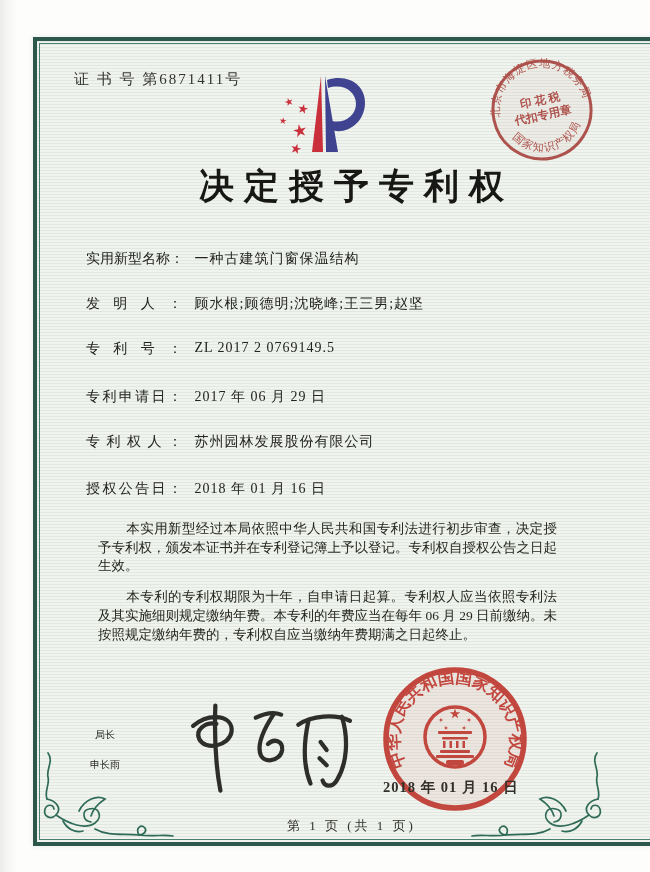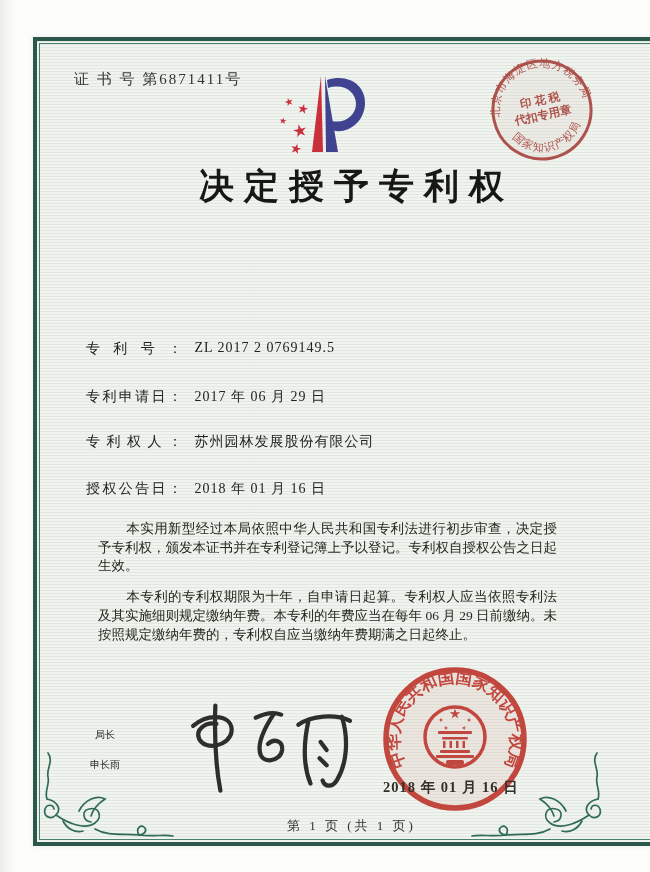--- a/index.html
+++ b/index.html
@@ -80,20 +80,28 @@
       <text x="62" y="56" text-anchor="middle" font-size="11.5" font-weight="bold">印 花 税</text>
       <text x="62" y="71" text-anchor="middle" font-size="11.5" font-weight="bold">代扣专用章</text>
       <text font-size="11" letter-spacing="1">
         <textPath href="#stampBottom" startOffset="50%" text-anchor="middle">国家知识产权局</textPath>
       </text>
     </g>
   </svg>
 
   <h1 class="title">决定授予专利权</h1>
 
+  <div class="field" style="top:209px">
+    <span class="flabel">实用新型名称：</span>
+    <span class="fvalue">一种古建筑门窗保温结构</span>
+  </div>
+  <div class="field" style="top:254px">
+    <span class="flabel">发明人：</span>
+    <span class="fvalue">顾水根;顾德明;沈晓峰;王三男;赵坚</span>
+  </div>
   <div class="field" style="top:299px">
     <span class="flabel">专利号：</span>
     <span class="fvalue">ZL 2017 2 0769149.5</span>
   </div>
   <div class="field" style="top:347px">
     <span class="flabel">专利申请日：</span>
     <span class="fvalue">2017 年 06 月 29 日</span>
   </div>
   <div class="field" style="top:392px">
     <span class="flabel">专利权人：</span>

